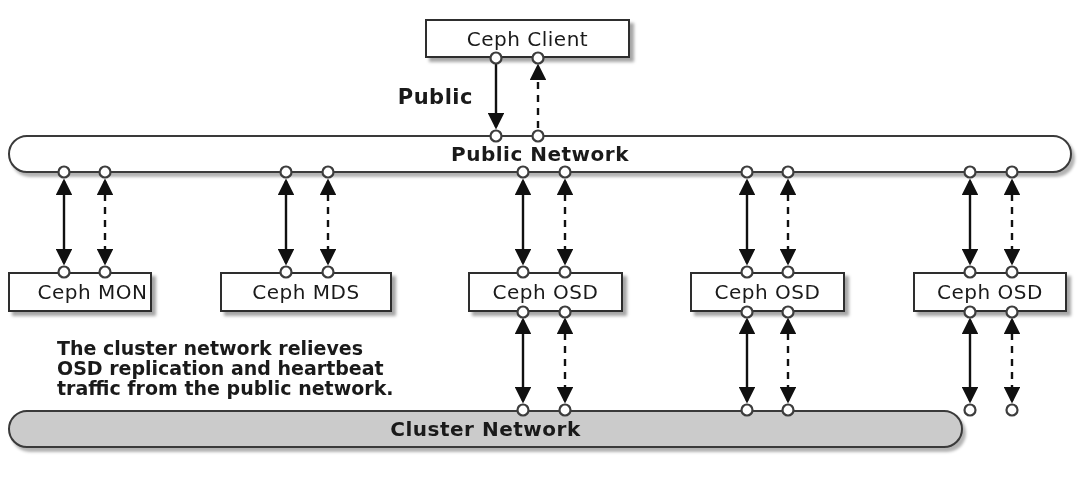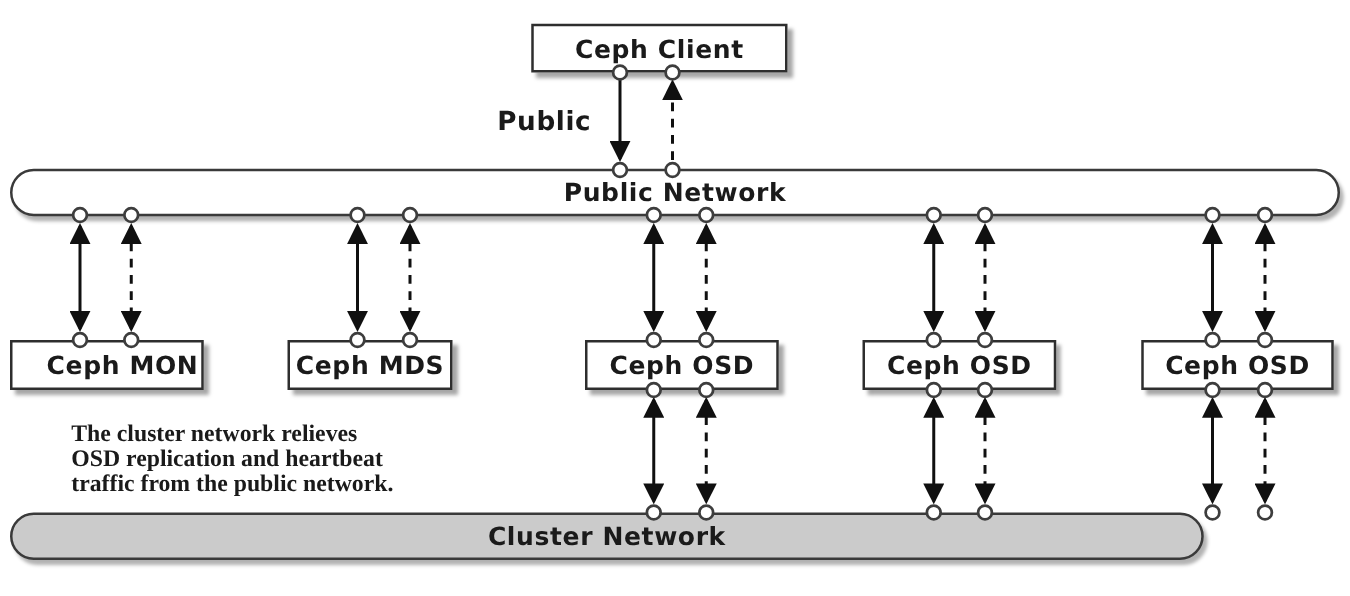--- a/index.html
+++ b/index.html
@@ -17,21 +17,21 @@
     overflow: hidden;
   }
   .node-box {
     position: absolute;
     background: #ffffff;
     border: 2px solid #2e2e2e;
     box-shadow: 4px 4px 3px rgba(0,0,0,0.35);
     display: flex;
     align-items: center;
     justify-content: center;
-    font-weight: bold;
+    font-weight: normal;
     font-size: 20px;
     letter-spacing: 0.5px;
     box-sizing: border-box;
   }
   .net-bar {
     position: absolute;
     border: 2px solid #3a3a3a;
     border-radius: 19px;
     box-shadow: 3px 4px 3px rgba(0,0,0,0.30);
     display: flex;
@@ -44,22 +44,22 @@
   }
   .bar-public {
     left: 8px; top: 135px; width: 1064px; height: 38px;
     background: #ffffff;
   }
   .bar-cluster {
     left: 8px; top: 410px; width: 955px; height: 38px;
     background: #cbcbcb;
   }
   .box-client { left: 425px; top: 19px;  width: 205px; height: 39px; }
-  .box-mon    { left: 8px;   top: 272px; width: 155px; height: 40px; padding-left: 25px; }
-  .box-mds    { left: 230px; top: 272px; width: 132px; height: 40px; }
+  .box-mon    { left: 8px;   top: 272px; width: 144px; height: 40px; padding-left: 25px; }
+  .box-mds    { left: 220px; top: 272px; width: 172px; height: 40px; }
   .box-osd1   { left: 468px; top: 272px; width: 155px; height: 40px; }
   .box-osd2   { left: 690px; top: 272px; width: 155px; height: 40px; }
   .box-osd3   { left: 913px; top: 272px; width: 154px; height: 40px; }
   .edge-label {
     position: absolute;
     top: 84px;
     height: 26px;
     line-height: 26px;
     font-weight: bold;
     font-size: 21px;
@@ -69,21 +69,20 @@
   .label-response { left: 547px; width: 170px; text-align: left; }
   .caption {
     position: absolute;
     left: 57px;
     top: 338px;
     width: 400px;
     font-weight: bold;
     font-size: 19px;
     line-height: 20px;
     white-space: pre-line;
-    font-family: Liberation Serif, serif;
   }
   svg.connectors {
     position: absolute;
     left: 0; top: 0;
     width: 1080px; height: 477px;
     pointer-events: none;
   }
   .conn-line {
     stroke: #101010;
     stroke-width: 2.4;

